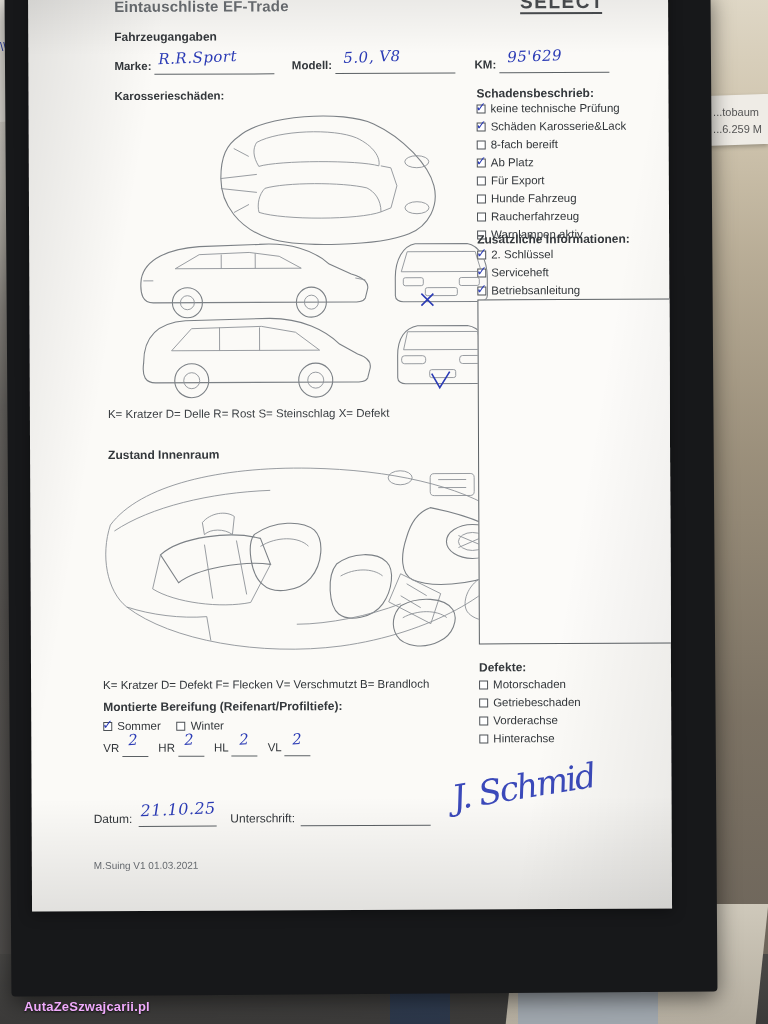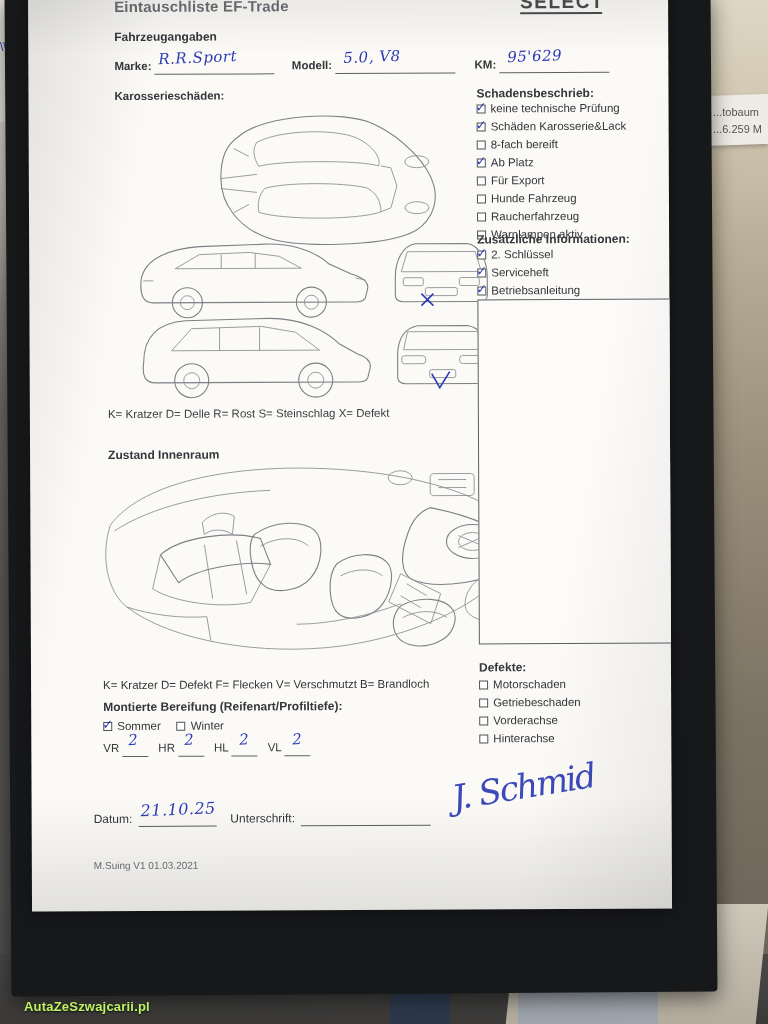--- a/index.html
+++ b/index.html
@@ -176,21 +176,21 @@
     position:absolute; left:420px; top:795px;
     color:#2b3bb5; font-family:"DejaVu Serif", serif;
     font-size:34px; font-style:italic; transform:rotate(-9deg);
     letter-spacing:-2px; opacity:.92;
   }
   .footer { position:absolute; left:62px; top:888px; font-size:10px; color:#6c7075; }
 
   
   .wm {
     position:absolute; left:24px; bottom:10px;
-    color:#bef264; font-size:13px; font-weight:bold;
+    color:#f0abfc; font-size:13px; font-weight:bold;
     text-shadow:0 1px 2px rgba(0,0,0,.8);
     letter-spacing:.2px;
   }
   .bg-text {
     position:absolute; right:6px; top:104px; font-size:11px; color:#555; line-height:1.5;
     text-align:left;
   }
   .stroke { stroke:#7c8186; fill:none; stroke-width:1.1; }
   .stroke-thin { stroke:#8d9297; fill:none; stroke-width:.9; }
   .mark-blue { stroke:#2b3bb5; stroke-width:1.6; fill:none; }

